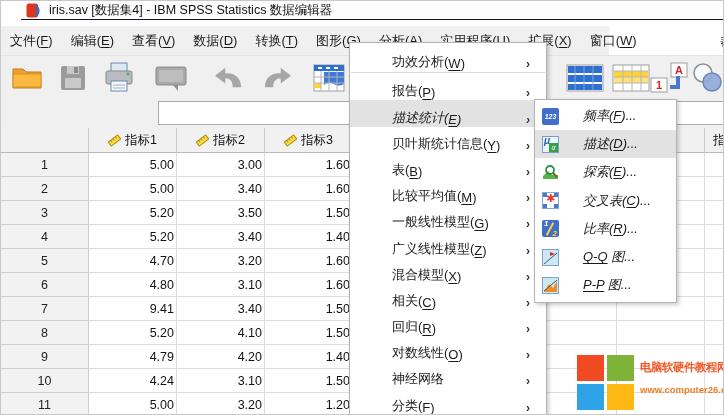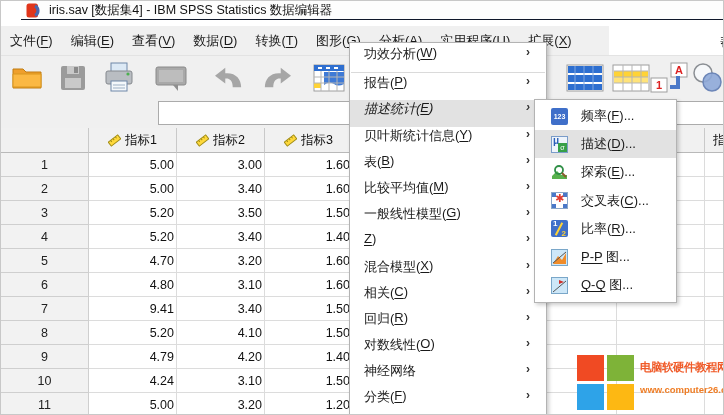--- a/index.html
+++ b/index.html
@@ -34,26 +34,26 @@
   .grow { position:absolute; left:0; width:724px; height:24px; display:flex; }
   .gcell { width:88px; height:24px; border-right:1px solid #dcdcdc; border-bottom:1px solid #dcdcdc; font-size:12.5px; color:#111; display:flex; align-items:center; }
   .gcell.num { justify-content:flex-end; padding-right:2px; }
   .gcell.pad { background:#fff; }
   .gcell.last { width:20px; border-right:none; }
   .rowno { width:88px; height:24px; background:#f2f2f2; border-right:1px solid #cfcfcf; border-bottom:1px solid #cfcfcf; display:flex; align-items:center; justify-content:center; font-size:12.5px; color:#222; }
 
   
   .menu { position:absolute; background:#fff; border:1px solid #b3b3b3; box-shadow:2px 2px 4px rgba(0,0,0,.20); z-index:50; }
   .dropdown { left:348px; top:41px; width:198px; height:390px; padding-top:2px; }
-  .dd-item { height:26.2px; display:flex; align-items:flex-start; font-size:13px; color:#1a1a1a; padding-left:14px; position:relative; cursor:default; }
+  .dd-item { height:26.2px; display:flex; align-items:flex-end; font-size:13px; color:#1a1a1a; padding-left:42px; position:relative; cursor:default; }
   .dd-item .arrow { position:absolute; right:16px; font-size:12px; font-weight:bold; color:#333; }
   .dd-item.hl { background:#e2e2e2;font-style:italic; }
   .dd-sep { border-top:1px solid #dadada; margin:1px 1px; }
   .submenu { left:533px; top:98px; width:143px; height:204px; padding-top:2px; z-index:60; }
-  .sm-item { height:28.2px; display:flex; align-items:center; font-size:13px; color:#1a1a1a; padding-left:16px; gap:13px; cursor:default; }
+  .sm-item { height:28.2px; display:flex; align-items:center; font-size:13px; color:#1a1a1a; padding-left:7px; gap:24px; cursor:default;font-style:italic; }
   .sm-item.hl { background:#e2e2e2; }
   .sm-ico { width:17px; height:17px; flex:0 0 17px; position:relative; }
 
   
   .ico-freq { background:#3f6fc9; border-radius:2px; color:#fff; font-size:7px; font-weight:bold; display:flex; align-items:center; justify-content:center; }
   .ico-desc { background:#eef4fb; border:1px solid #7a9cc9; position:relative; }
   .ico-desc .mu { position:absolute; left:1px; top:-2px; color:#2b5fb8; font-size:10px; font-weight:bold; }
   .ico-desc .sg { position:absolute; right:0; bottom:0; width:9px; height:9px; background:#36a048; color:#fff; font-size:7px; display:flex; align-items:center; justify-content:center; }
   .ico-ratio { background:#3f6fc9; border-radius:2px; position:relative; overflow:hidden; }
   .ico-ratio .n1 { position:absolute; left:2px; top:-1px; color:#fff; font-size:8px; font-weight:bold; }
@@ -87,20 +87,21 @@
   <div class="menubar">
     <span class="mb-item"><span>文件(</span><span class="u">F</span><span>)</span></span>
     <span class="mb-item"><span>编辑(</span><span class="u">E</span><span>)</span></span>
     <span class="mb-item"><span>查看(</span><span class="u">V</span><span>)</span></span>
     <span class="mb-item"><span>数据(</span><span class="u">D</span><span>)</span></span>
     <span class="mb-item"><span>转换(</span><span class="u">T</span><span>)</span></span>
     <span class="mb-item"><span>图形(</span><span class="u">G</span><span>)</span></span>
     <span class="mb-item"><span>分析(</span><span class="u">A</span><span>)</span></span>
     <span class="mb-item"><span>实用程序(</span><span class="u">U</span><span>)</span></span>
     <span class="mb-item"><span>扩展(</span><span class="u">X</span><span>)</span></span>
+    <span class="mb-item"><span>窗口(</span><span class="u">W</span><span>)</span></span>
     <span class="mb-item help"><span>帮助(</span></span>
   </div>
 
   <div class="toolbar">
     <div class="tbtn" style="left:6px">
       <svg width="32" height="27" viewBox="0 0 32 27">
           <path d="M2 5 h10 l3 3 h15 v16 h-28 z" fill="#ef9f2c" stroke="#c07c12"></path>
           <path d="M2 10 h28 v13 h-28 z" fill="#fbb843" stroke="#d9961f"></path>
         </svg>
     </div>
@@ -402,20 +403,21 @@
         <span>)</span>
         <span class="arrow">›</span>
       </div>
     <div class="dd-item">
         <span>一般线性模型(</span>
         <span class="u">G</span>
         <span>)</span>
         <span class="arrow">›</span>
       </div>
     <div class="dd-item">
+        <span>广义线性模型(</span>
         <span class="u">Z</span>
         <span>)</span>
         <span class="arrow">›</span>
       </div>
     <div class="dd-item">
         <span>混合模型(</span>
         <span class="u">X</span>
         <span>)</span>
         <span class="arrow">›</span>
       </div>
@@ -481,27 +483,27 @@
     <div class="sm-item">
       <span class="sm-ico ico-ratio">
           <span class="n1">1</span>
           <span class="sl"></span>
           <span class="n2">2</span>
         </span>
       <span><span>比率(</span><span class="u">R</span><span>)...</span></span>
     </div>
     <div class="sm-item">
       <span class="sm-ico ico-plot"><svg width="15" height="15" viewBox="0 0 15 15">
+            <line x1="1" y1="14" x2="14" y2="3" stroke="#555" stroke-width="1"></line>
+            <path d="M7 9 L7 2 L12 4 L7 6 Z" fill="#d03028"></path>
+          </svg></span>
+      <span><span class="u">Q-Q</span><span> 图...</span></span>
+    </div>
+    <div class="sm-item">
+      <span class="sm-ico ico-plot"><svg width="15" height="15" viewBox="0 0 15 15">
             <path d="M1 14 L6 6 L10 10 L14 3 L14 14 Z" fill="#f08c2a"></path>
             <line x1="1" y1="13" x2="14" y2="2" stroke="#555" stroke-width="1"></line>
           </svg></span>
       <span><span class="u">P-P</span><span> 图...</span></span>
     </div>
-    <div class="sm-item">
-      <span class="sm-ico ico-plot"><svg width="15" height="15" viewBox="0 0 15 15">
-            <line x1="1" y1="14" x2="14" y2="3" stroke="#555" stroke-width="1"></line>
-            <path d="M7 9 L7 2 L12 4 L7 6 Z" fill="#d03028"></path>
-          </svg></span>
-      <span><span class="u">Q-Q</span><span> 图...</span></span>
-    </div>
   </div>
 
 </div>
 
 </body></html>

